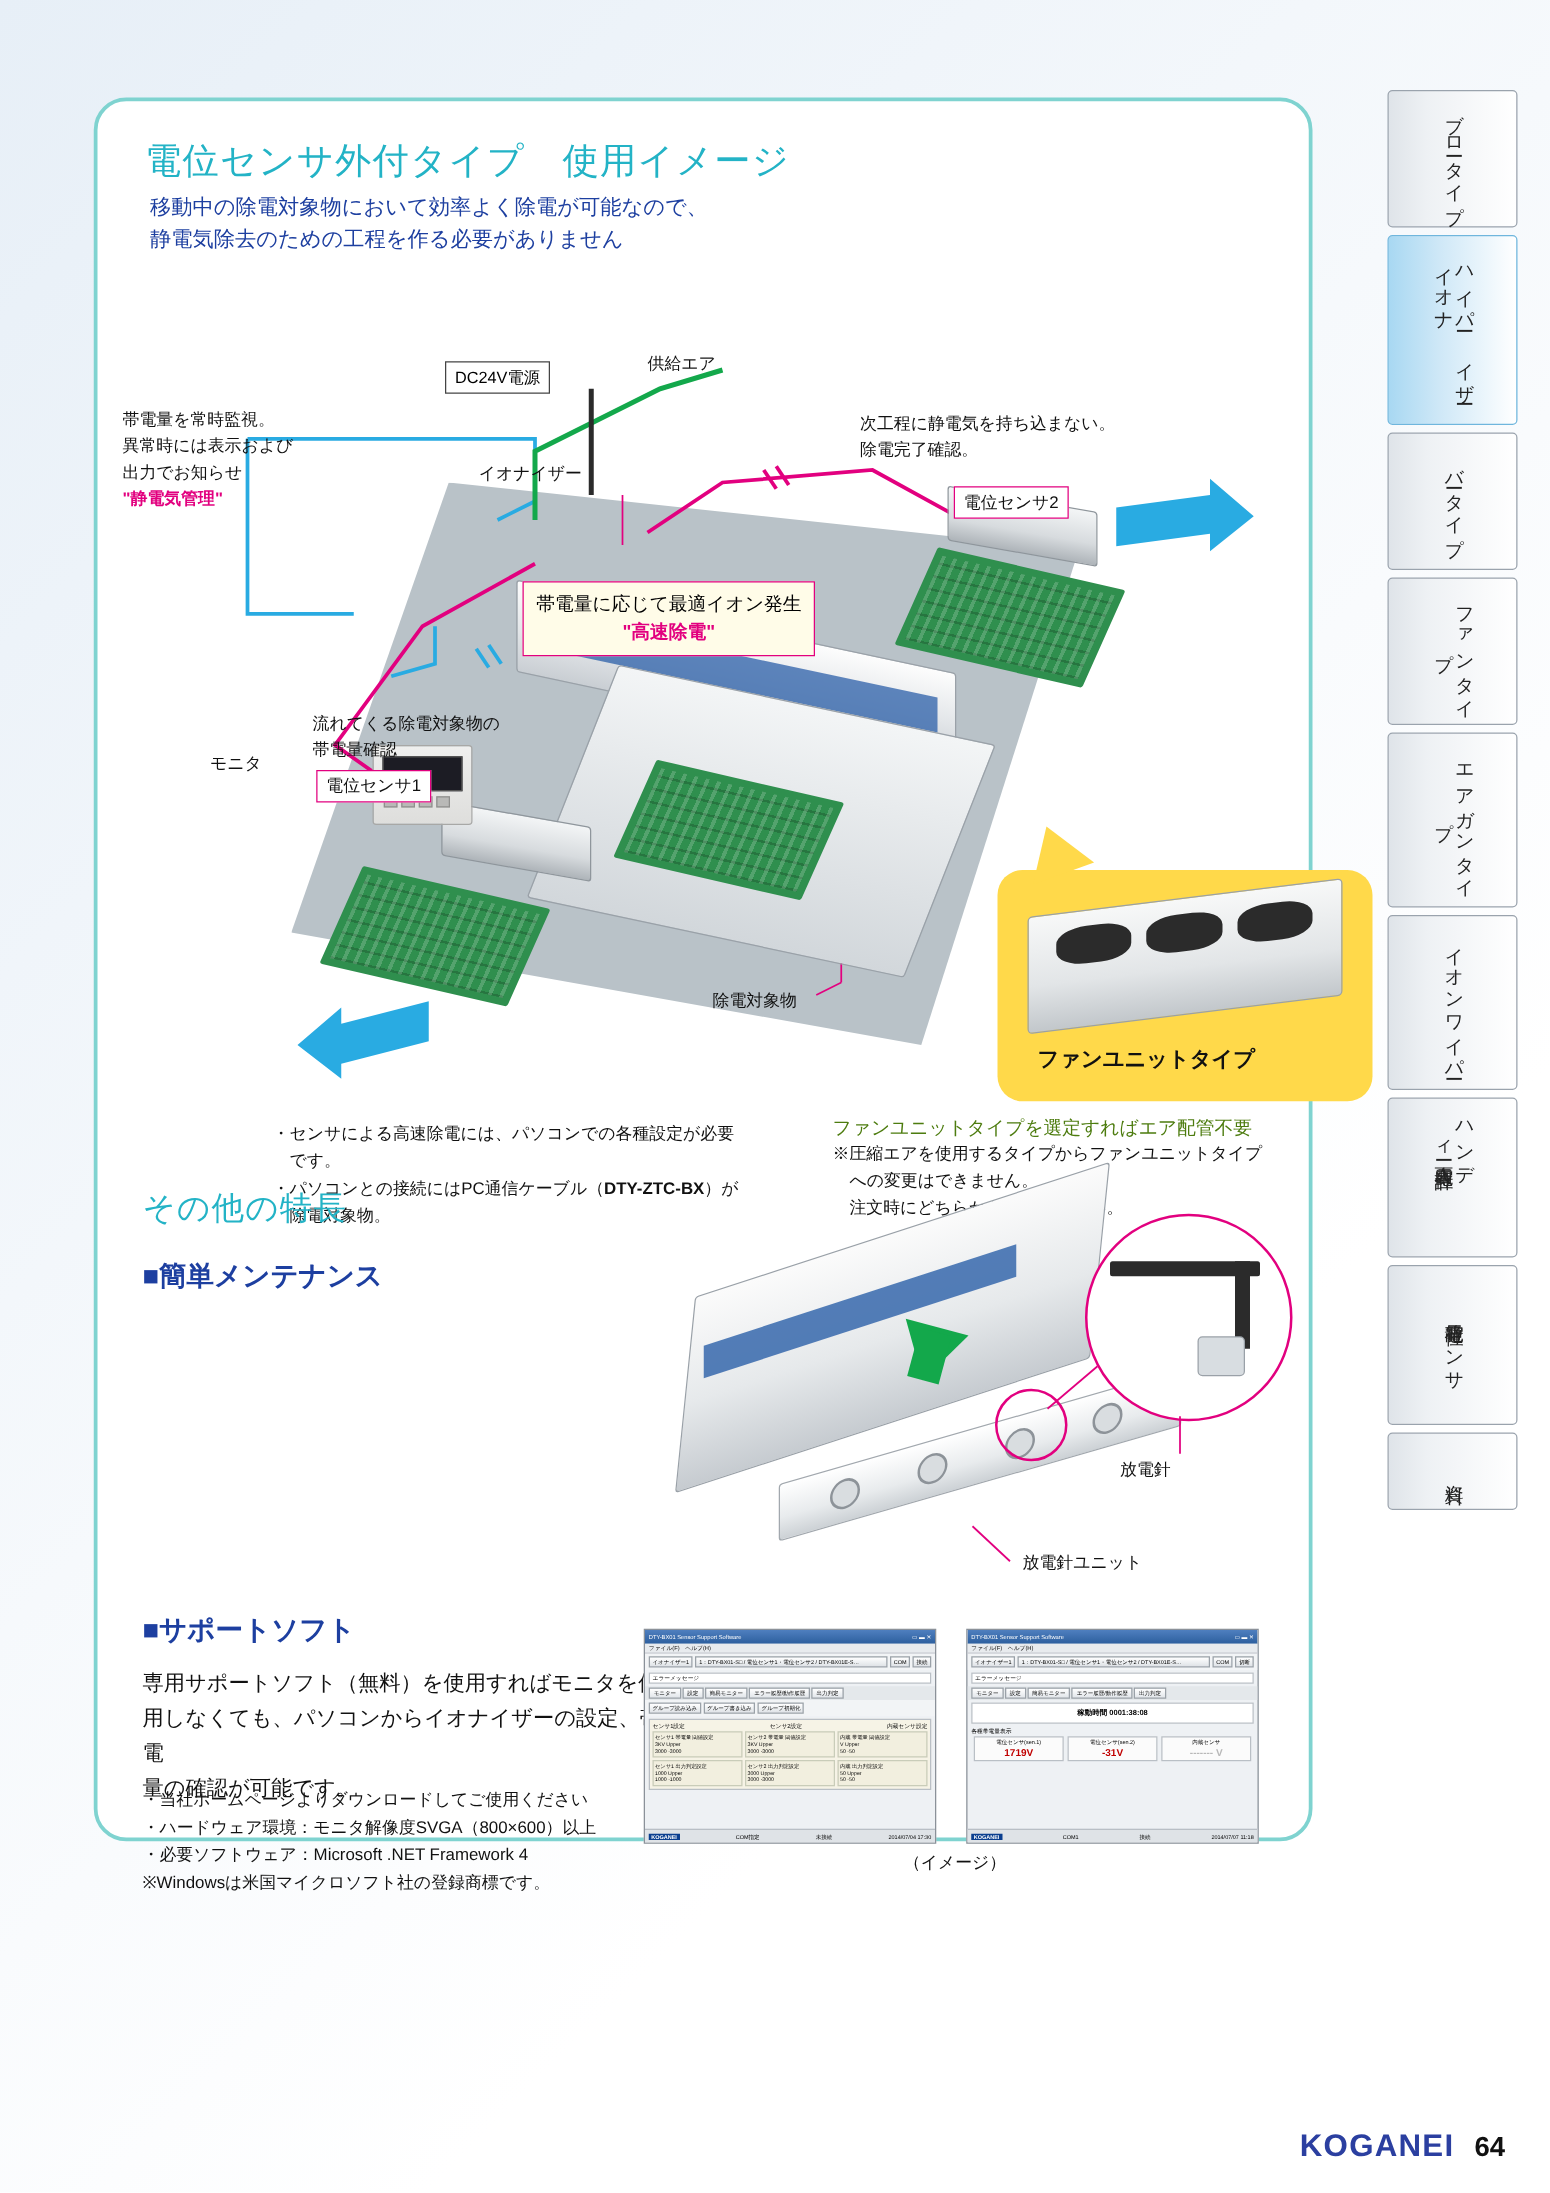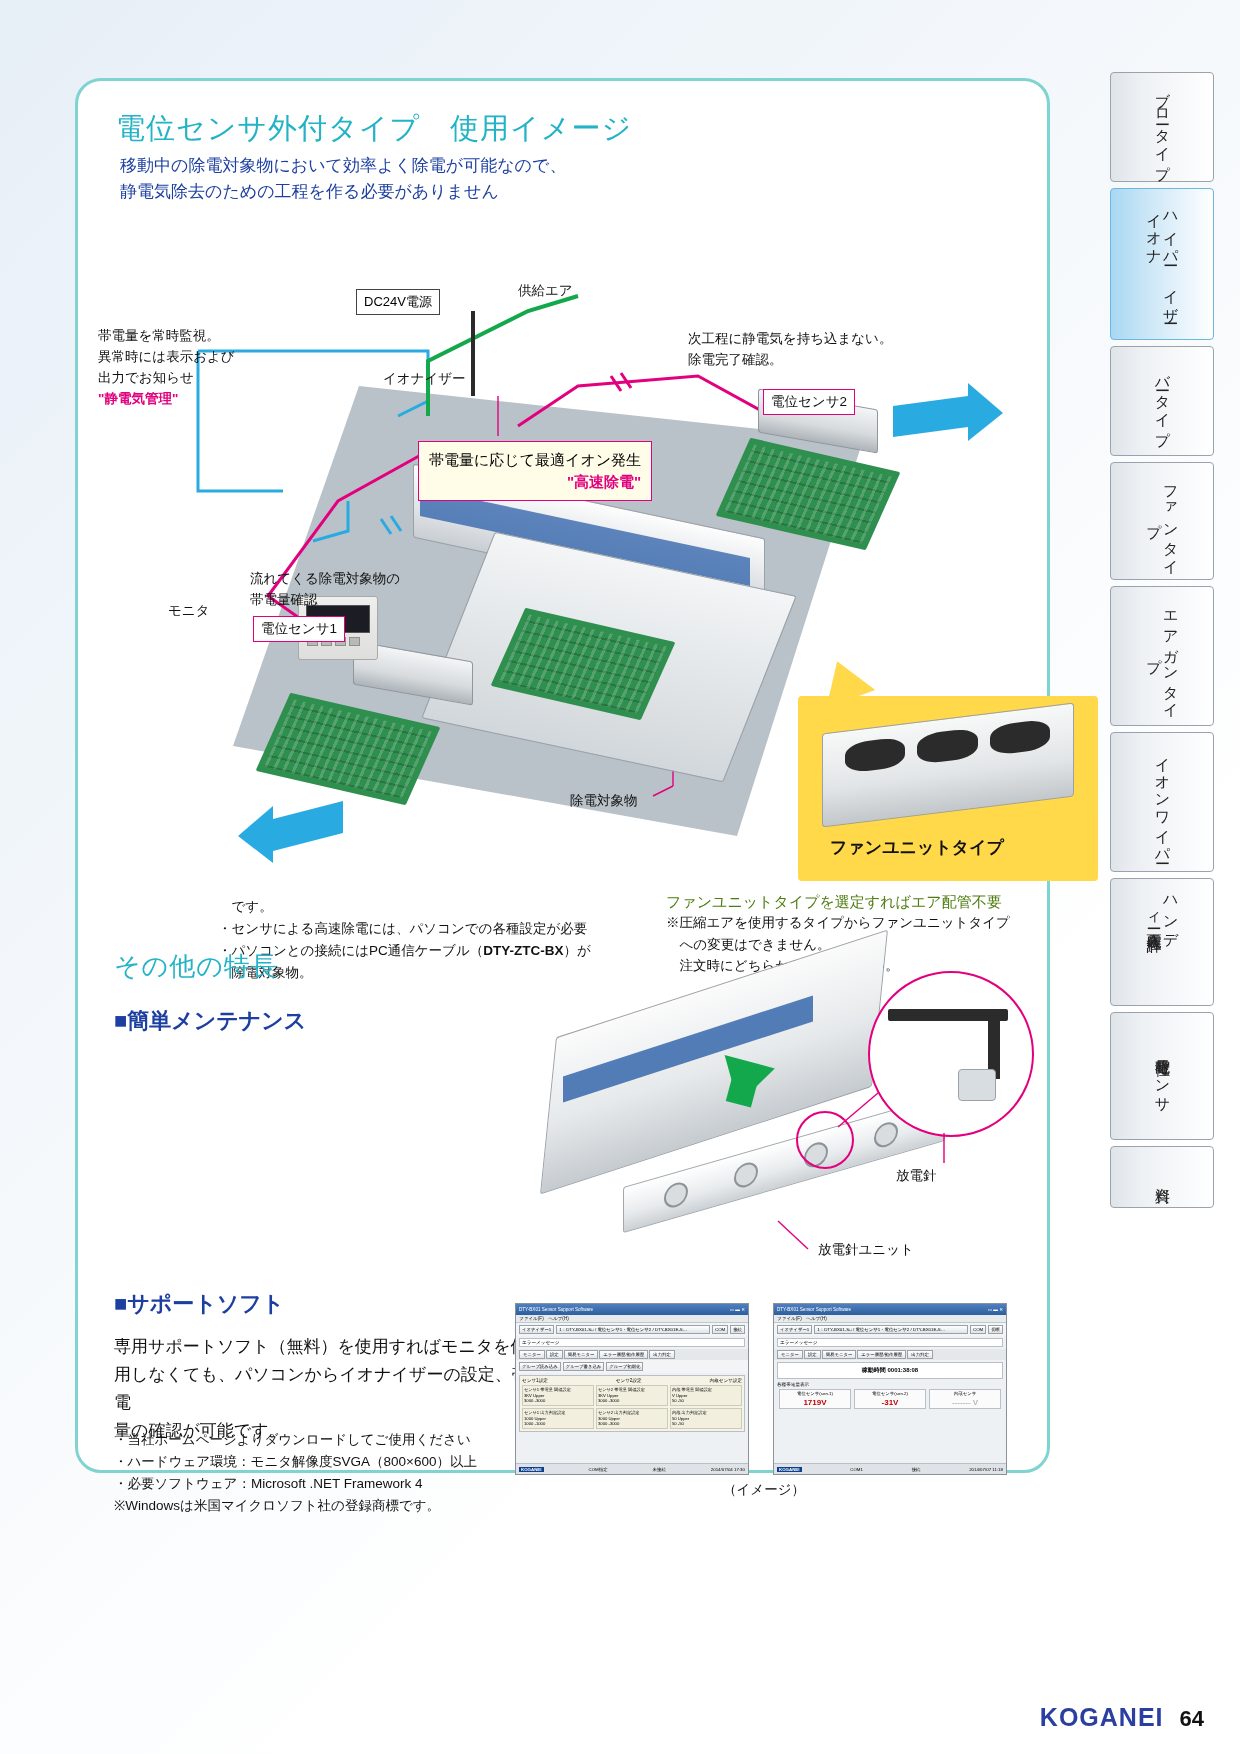--- a/index.html
+++ b/index.html
@@ -250,21 +250,21 @@
     font-weight: bold;
   }
   
   .fanbubble {
     position: absolute;
     left: 700px;
     top: 495px;
     width: 300px;
     height: 185px;
     background: #ffd94a;
-    border-radius: 4px;
+    border-radius: 20px;
   }
   .fanbubble .tail {
     position: absolute;
     left: 20px;
     top: -36px;
     width: 0;
     height: 0;
     border-left: 26px solid transparent;
     border-right: 26px solid transparent;
     border-bottom: 40px solid #ffd94a;
@@ -674,41 +674,41 @@
       <div class="dtxt" style="left:590px;top:128px;">
         <div>次工程に静電気を持ち込まない。</div>
         <div>除電完了確認。</div>
       </div>
 
       <div class="dtxt" style="left:152px;top:368px;">
         <div>流れてくる除電対象物の</div>
         <div>帯電量確認</div>
       </div>
 
-      <div class="callout" style="left:320px;top:240px;text-align:right;">
+      <div class="callout" style="left:320px;top:264px;">
         <div>帯電量に応じて最適イオン発生</div>
         <div class="pink">"高速除電"</div>
       </div>
 
       <div class="fanbubble">
         <div class="tail"></div>
         <div class="fanunit">
           <div class="grille">
               <i></i>
               <i></i>
               <i></i>
             </div>
         </div>
         <div class="fanlabel">ファンユニットタイプ</div>
       </div>
     </div>
 
     <div class="small-txt" style="left:140px;top:815px;width:400px;">
+      <div>・センサによる高速除電には、パソコンでの各種設定が必要</div>
       <div>　です。</div>
-      <div>・センサによる高速除電には、パソコンでの各種設定が必要</div>
       <div>・パソコンとの接続にはPC通信ケーブル（<b>DTY-ZTC-BX</b>）が</div>
       <div>　除電対象物。</div>
     </div>
 
     <div style="position:absolute;left:588px;top:812px;width:380px;">
       <div style="font-size:15px;font-weight:normal;color:#4d7c0f;">ファンユニットタイプを選定すればエア配管不要</div>
       <div style="font-size:13.5px;line-height:1.6;color:#111;">
         <div>※圧縮エアを使用するタイプからファンユニットタイプ</div>
         <div>　への変更はできません。</div>
         <div>　注文時にどちらかを選定ください。</div>

